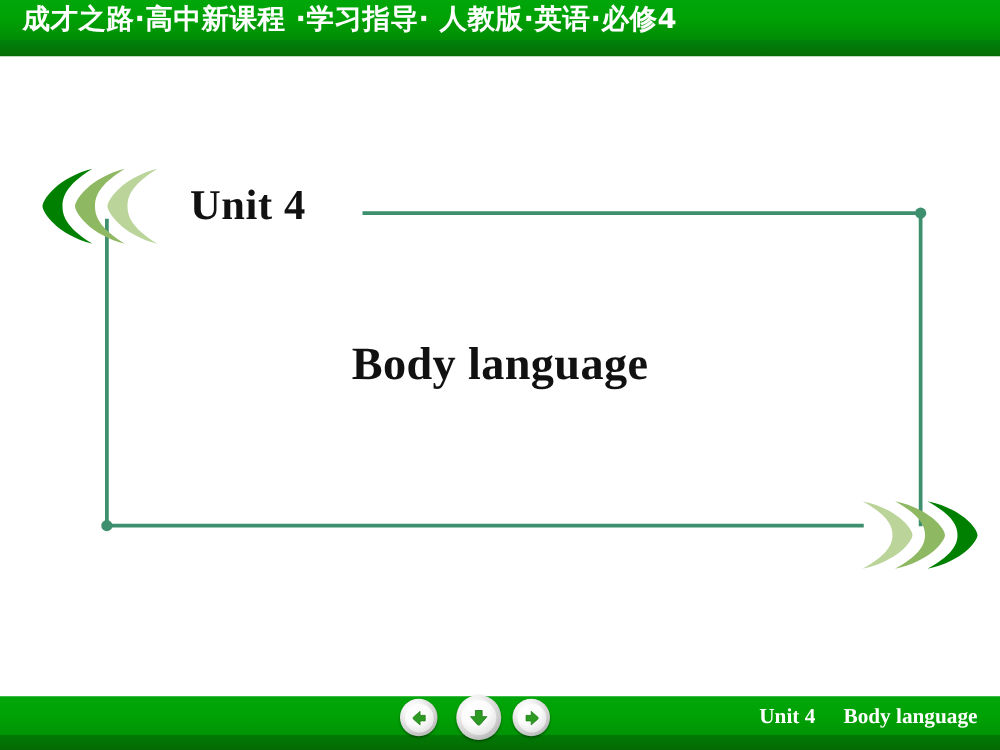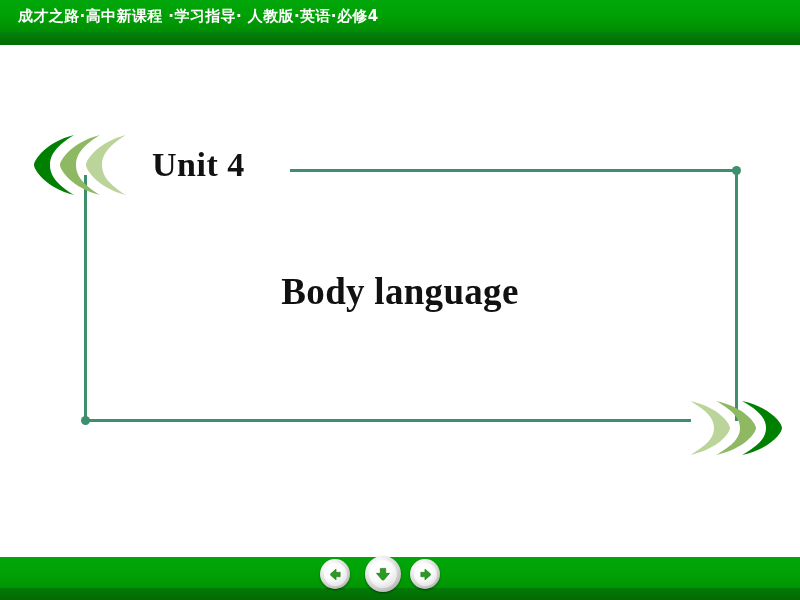--- a/index.html
+++ b/index.html
@@ -42,21 +42,21 @@
   }
   .header-title {
     position: absolute;
     left: 18px;
     top: 1px;
     height: 30px;
     line-height: 30px;
     color: #ffffff;
     font-family: "DejaVu Sans", sans-serif;
     font-weight: bold;
-    font-size: 15px;
+    font-size: 22px;
     letter-spacing: 0.4px;
     white-space: nowrap;
   }
 
   
   .frame-line {
     position: absolute;
     background: #3d8f6e;
   }
   .line-top {
@@ -264,14 +264,19 @@
   </div>
 
   <div class="navbtn btn-next">
     <span class="inner">
       <svg width="15" height="15" viewBox="0 0 16 16" aria-hidden="true">
         <path d="M7.4 2.2 L13.0 7.0 C13.5 7.4 13.5 8.6 13.0 9.0 L7.4 13.8 L7.4 10.4 L3.0 10.4 L3.0 5.6 L7.4 5.6 Z" fill="#2d9a23" stroke="#1d7a16" stroke-width="0.6"></path>
       </svg>
     </span>
   </div>
 
+  <div class="footer-title">
+    <span>Unit 4</span>
+    <span style="display:inline-block;width:14px;"></span>
+    <span>Body language</span>
+  </div>
 
 </div>
 
 </body></html>

